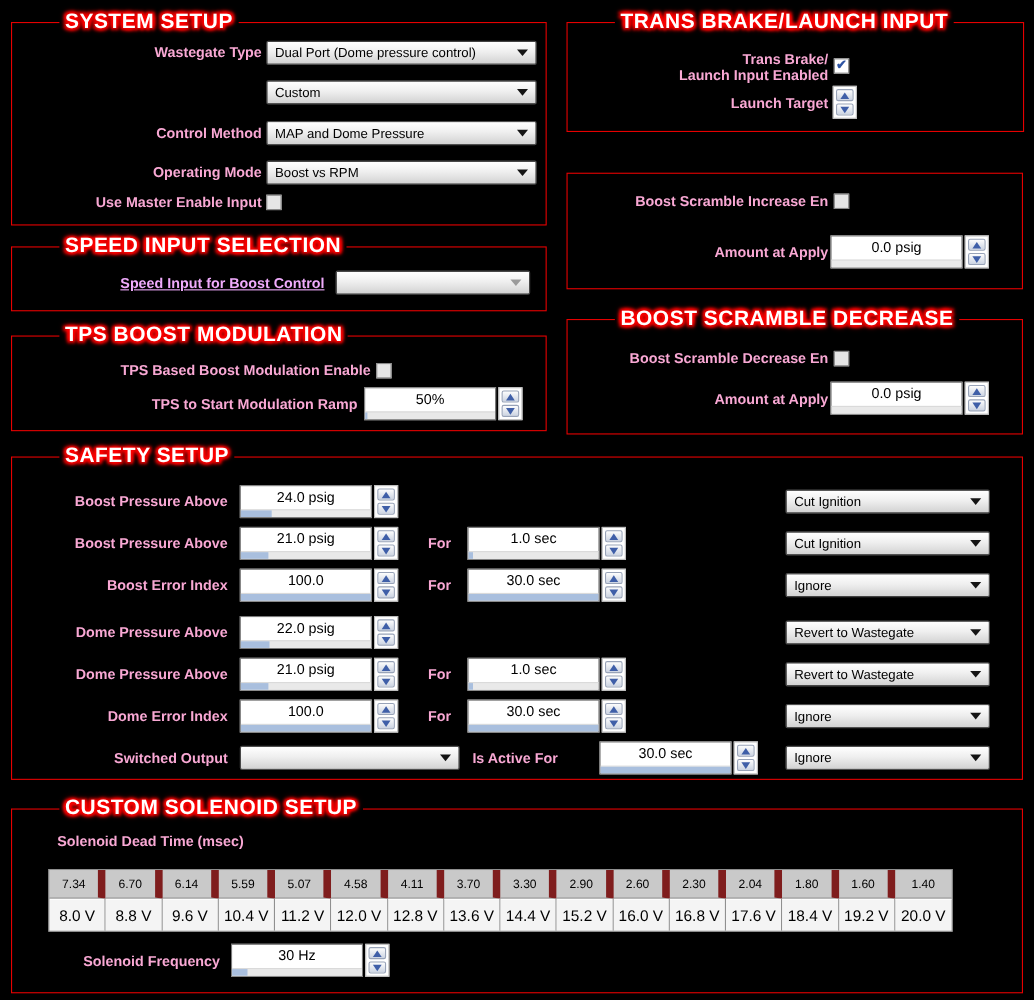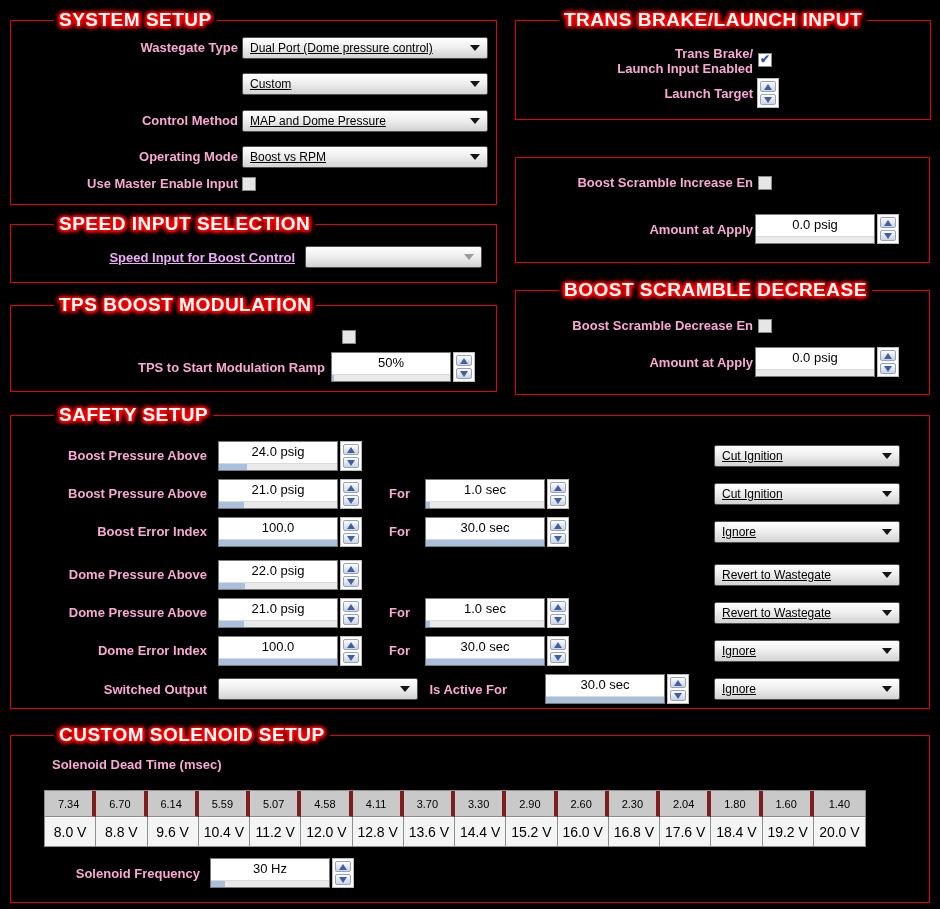--- a/index.html
+++ b/index.html
@@ -21,21 +21,21 @@
   }
   .lbl {
     position:absolute; color:#f9a8d4; font-size:13px; font-weight:bold;
     line-height:16px; text-align:right; white-space:nowrap;
   }
   .lbl.left { text-align:left; }
   .lbl.disabled { color:#f0abfc;text-decoration:underline; }
   .dd {
     position:absolute; height:22px; border:1px solid #4e4e4e; border-radius:2px;
     background:linear-gradient(180deg,#ffffff 0%,#efefef 45%,#d2d2d2 100%);
-    display:flex; align-items:center; padding:0 7px; cursor:default;text-decoration:underline;
+    display:flex; align-items:center; padding:0 7px; cursor:default;
   }
   .dd-text { flex:1; color:#000; font-size:12px; white-space:nowrap; overflow:hidden; }
   .dd-arrow {
     width:0; height:0; margin-left:4px;
     border-left:5px solid transparent; border-right:5px solid transparent;
     border-top:6px solid #141414;
   }
   .dd.disabled .dd-arrow { border-top-color:#9b9b9b; }
   .spin { position:absolute; display:flex; height:30px; }
   .spin-field { width:120px; height:30px; background:#fff; border:1px solid #7a7a7a; position:relative; }
@@ -55,21 +55,21 @@
   .arr-down { width:0; height:0; border-left:4px solid transparent; border-right:4px solid transparent; border-top:6px solid #3f5fa8; }
   .cb { position:absolute; width:14px; height:14px; background:#e6e6e6; border:1px solid #898989; }
   .cb.checked { background:#fff; }
   .cb.checked::after {
     content:"\2714"; position:absolute; left:1px; top:-2px;
     color:#2f55a4; font-size:12px; font-weight:bold;
   }
   .solenoid-table { position:absolute; display:flex; width:822px; border:1px solid #8f8f8f; background:#bfbfbf; }
   .sol-col { flex:1; display:flex; flex-direction:column; }
   .sol-dead {
-    height:26px; background:#c9c9c9; border-right:4px solid #7f1d1d; border-bottom:1px solid #8a8a8a;
+    height:26px; background:#c9c9c9; border-right:7px solid #7f1d1d; border-bottom:1px solid #8a8a8a;
     color:#000; font-size:11px; display:flex; align-items:center; justify-content:center;
   }
   .sol-volt {
     height:29px; background:#f4f4f4; border-right:1px solid #8f8f8f;
     box-shadow:inset 0 1px 0 #ffffff; color:#000; font-size:14px;
     display:flex; align-items:center; justify-content:center;
   }
   .sol-col:last-child .sol-dead, .sol-col:last-child .sol-volt { border-right:none; }
 </style>
 </head>
@@ -155,20 +155,21 @@
   <span class="lbl disabled" style="left:0;top:25px;width:284px">Speed Input for Boost Control</span>
   <div class="dd disabled" style="left:294px;top:21px;width:177px">
     <span class="dd-text"></span>
     <span class="dd-arrow"></span>
   </div>
 </section>
 
 <section class="panel" style="left:10px;top:305px;width:487px;height:87px">
   <h2 class="panel-title">TPS BOOST MODULATION</h2>
 
+  <span class="lbl" style="left:0;top:23px;width:326px">TPS Based Boost Modulation Enable</span>
   <span class="cb" style="left:331px;top:24px"></span>
 
   <span class="lbl" style="left:0;top:54px;width:314px">TPS to Start Modulation Ramp</span>
   <div class="spin" style="left:320px;top:46px">
     <div class="spin-field">
       <span class="spin-value">50%</span>
       <div class="spin-track">
           <div class="spin-fill" style="width: 2%;"></div>
         </div>
     </div>

